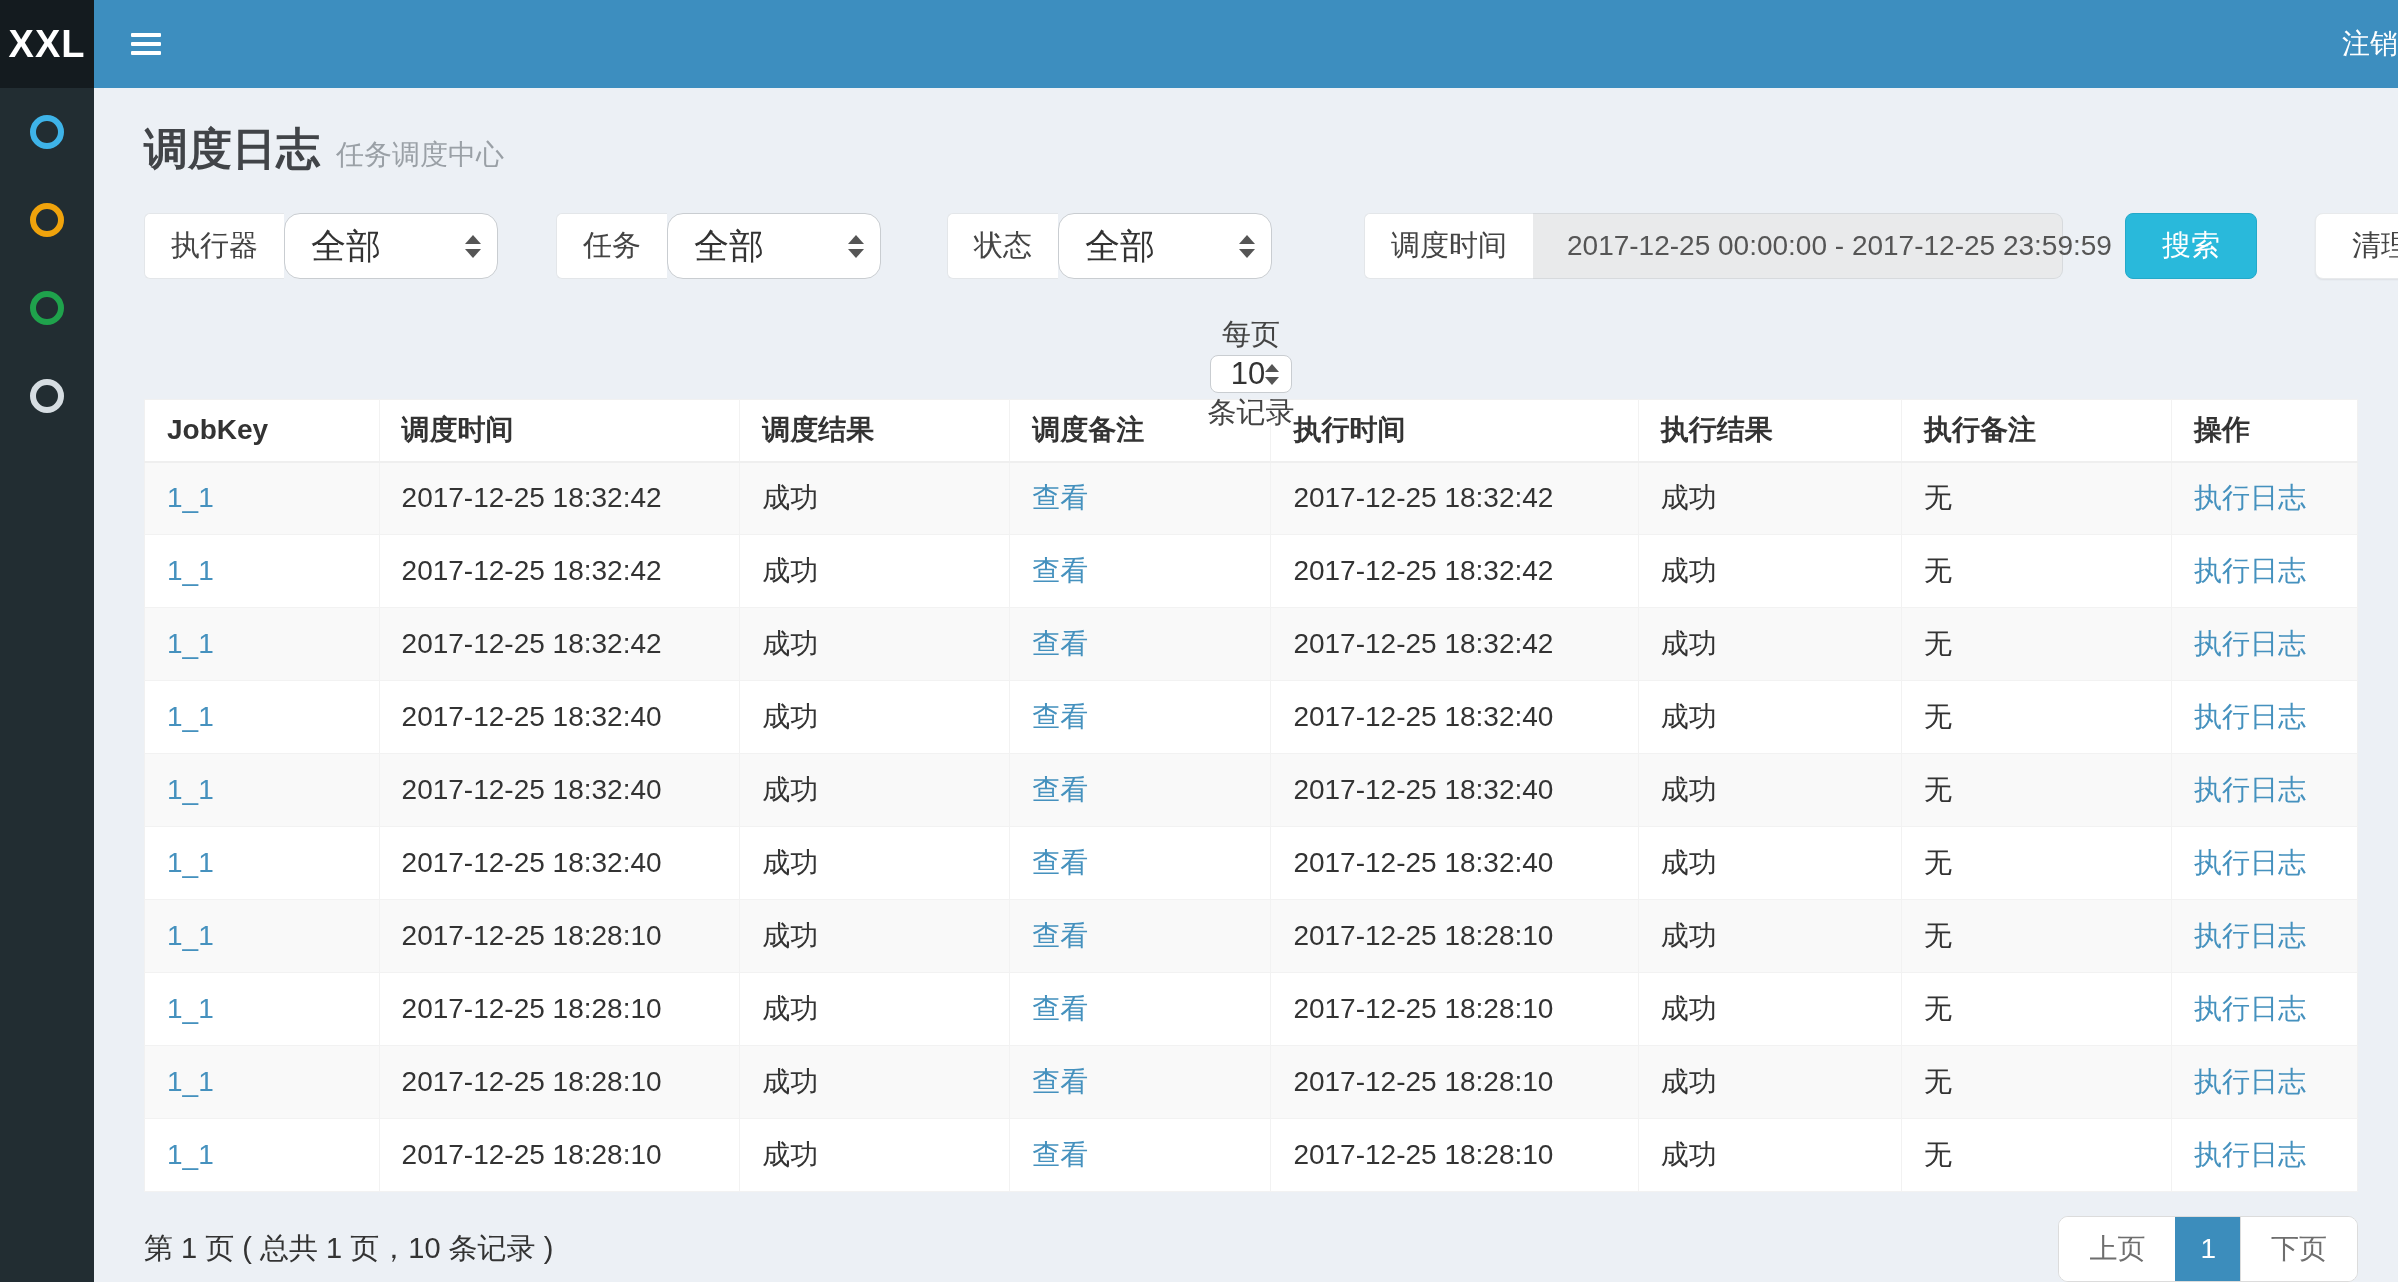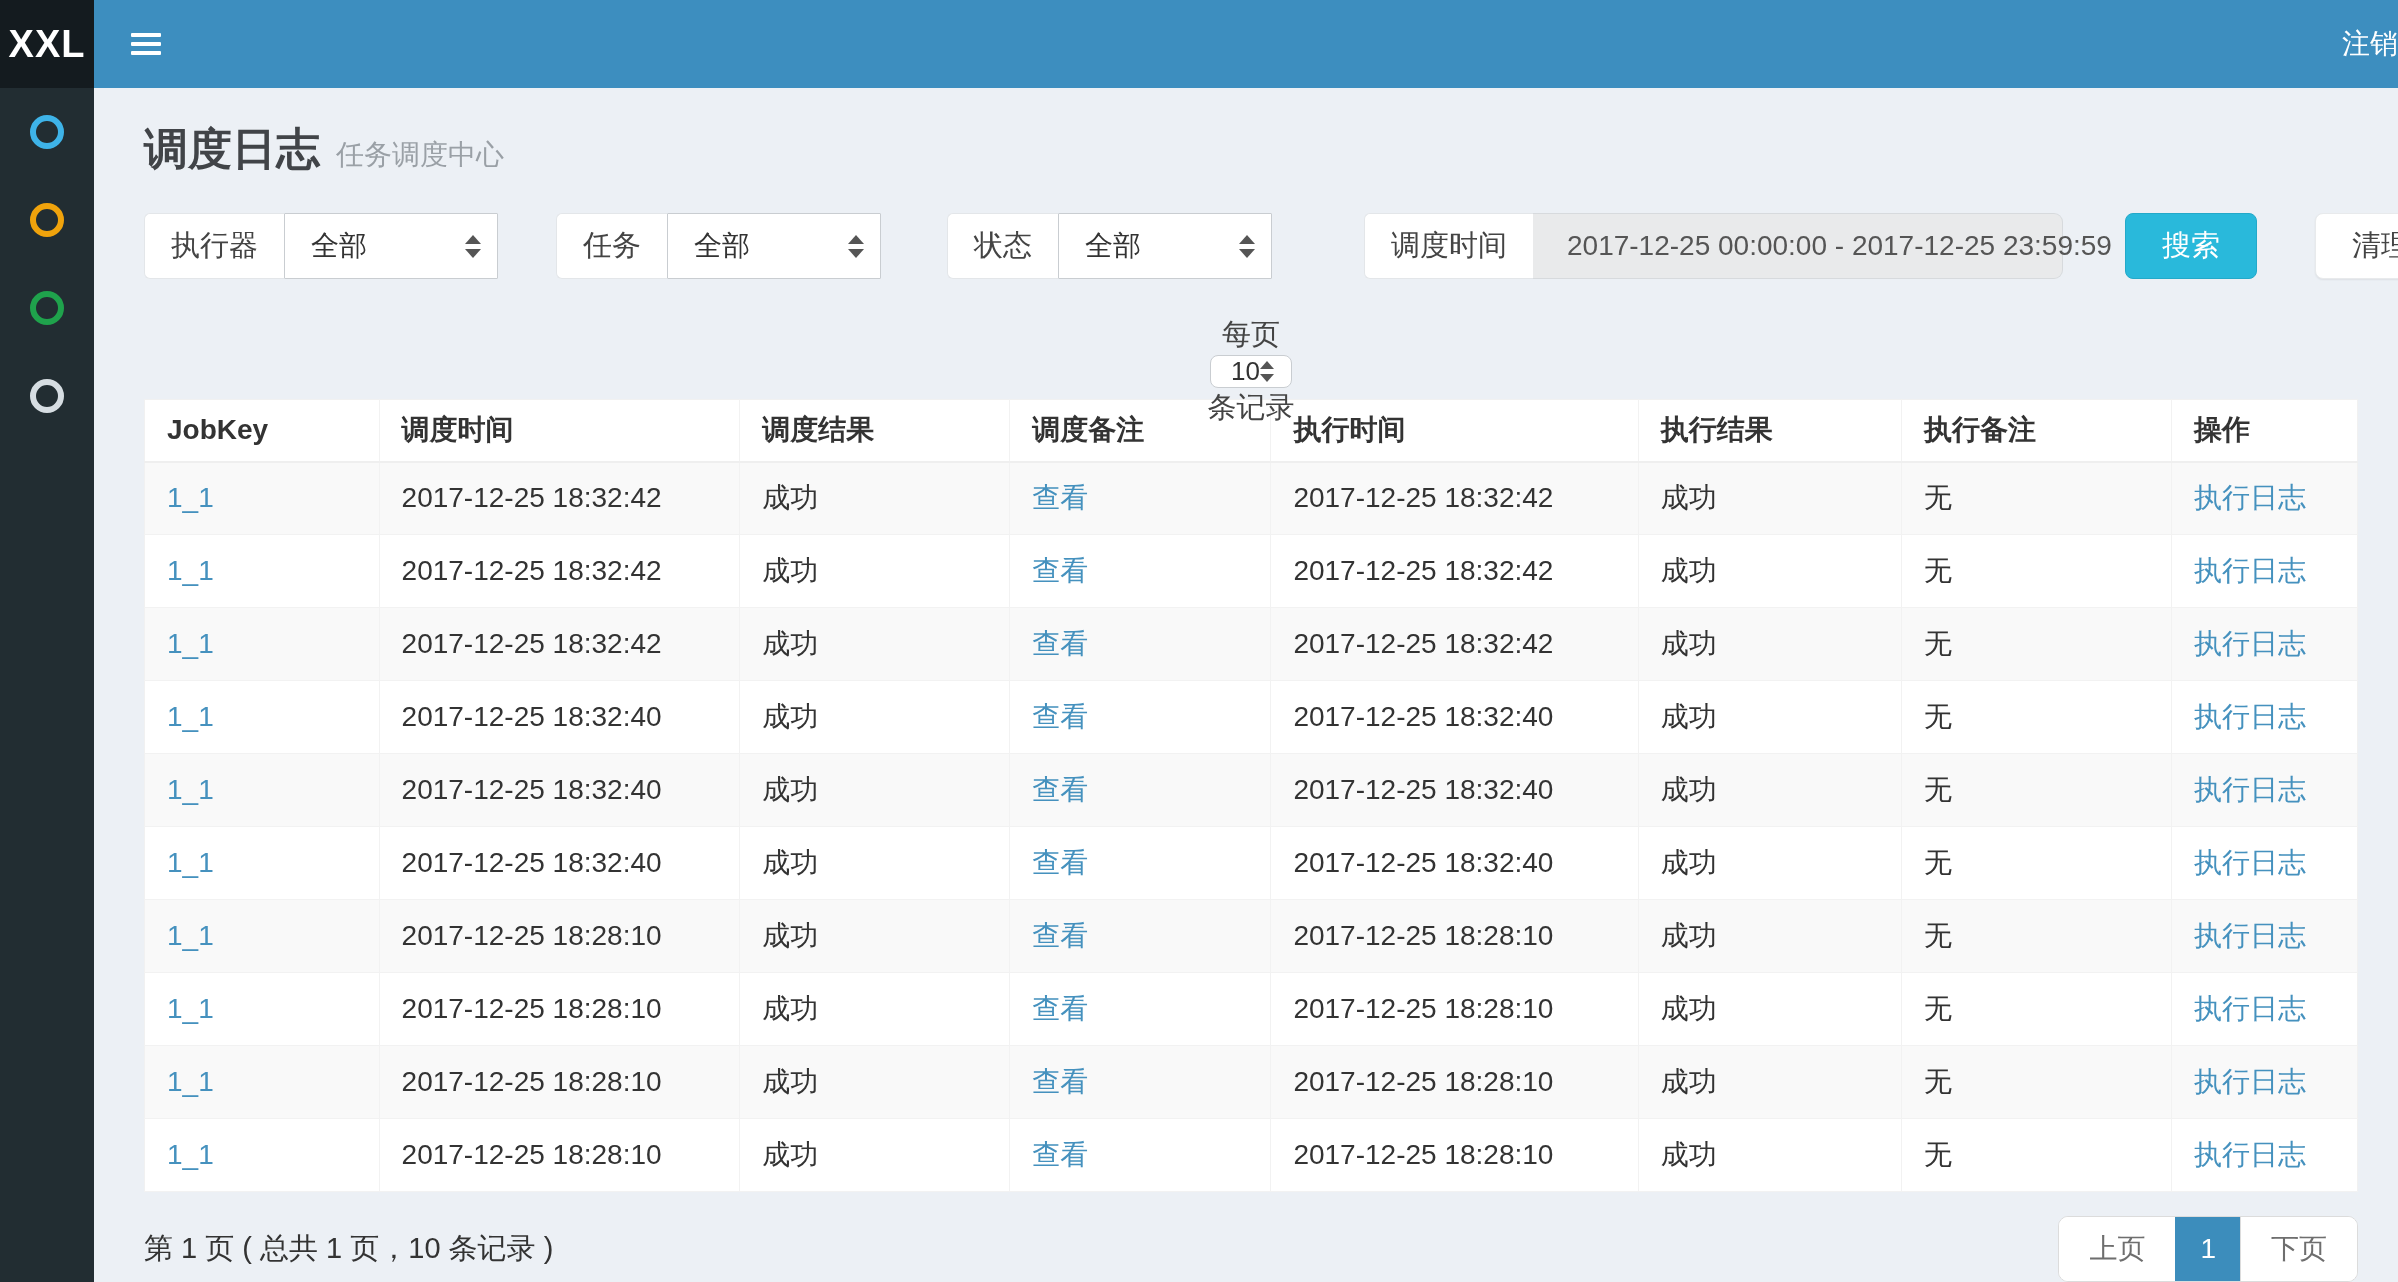--- a/index.html
+++ b/index.html
@@ -25,33 +25,33 @@
   .content { position:absolute; top:88px; left:94px; width:2304px; height:1194px; background:#ecf0f5; padding:30px 40px 0 50px; }
 
   .page-header { display:flex; align-items:baseline; margin-top:2px; }
   .page-title { font-size:44px; font-weight:bold; color:#414448; }
   .page-subtitle { font-size:28px; color:#9aa0a6; margin-left:16px; font-weight:normal; }
 
   
   .filter-row { margin-top:34px; height:66px; display:flex; align-items:center; }
   .igroup { display:flex; height:66px; }
   .addon { background:#fff; border:1px solid #e3e6e9; border-right:none; border-radius:6px 0 0 6px; display:flex; align-items:center; padding:0 26px; font-size:29px; color:#444; white-space:nowrap; }
-  .fselect { background:#fff; border:1px solid #c9cdd1; border-radius:1px; display:flex; align-items:center; justify-content:space-between; padding:0 16px 0 26px; font-size:28px; color:#333; width:214px; cursor:pointer; }
+  .fselect { background:#fff; border:1px solid #c9cdd1; border-radius:16px; display:flex; align-items:center; justify-content:space-between; padding:0 16px 0 26px; font-size:35px; color:#333; width:214px; cursor:pointer; }
   .arrows { display:flex; flex-direction:column; gap:5px; align-items:center; }
   .tri-up { width:0; height:0; border-left:8px solid transparent; border-right:8px solid transparent; border-bottom:9px solid #555; }
   .tri-down { width:0; height:0; border-left:8px solid transparent; border-right:8px solid transparent; border-top:9px solid #555; }
   .daterange { background:#e9eaeb; border:1px solid #d7dadd; border-left:none; border-radius:0 9px 9px 0; color:#555; font-size:28px; display:flex; align-items:center; padding:0 34px; width:530px; white-space:nowrap; cursor:text; }
   .btn { height:66px; border-radius:8px; font-size:29px; display:flex; align-items:center; justify-content:center; padding:0 36px; cursor:pointer; white-space:nowrap; }
   .btn-search { background:#29b9db; border:1px solid #23a9c9; color:#fff; }
   .btn-clear { background:#fff; border:1px solid #e8eaec; color:#444; box-shadow:0 1px 2px rgba(0,0,0,0.07); }
   .ml-a { margin-left:58px; } .ml-b { margin-left:66px; } .ml-c { margin-left:92px; } .ml-d { margin-left:62px; } .ml-e { margin-left:58px; }
 
   
   .page-size-row { margin-top:36px; height:56px; display:flex; align-items:center; font-size:29px; color:#444;flex-direction:column; }
-  .mini-select { width:82px; height:56px; background:#fff; border:1px solid #c9cdd1; border-radius:8px; display:flex; align-items:center; justify-content:flex-start; padding:0 12px 0 20px; font-size:26px; color:#333; margin:0 16px; cursor:pointer; }
+  .mini-select { width:82px; height:56px; background:#fff; border:1px solid #c9cdd1; border-radius:8px; display:flex; align-items:center; justify-content:center; padding:0 12px 0 20px; font-size:31px; color:#333; margin:0 16px; cursor:pointer; }
   .mini-select .tri-up { border-left-width:7px; border-right-width:7px; border-bottom-width:8px; }
   .mini-select .tri-down { border-left-width:7px; border-right-width:7px; border-top-width:8px; }
 
   
   table.log { margin-top:28px; width:100%; border-collapse:collapse; background:#fff; border:1px solid #f1f1f1; table-layout:fixed; }
   table.log th { text-align:left; font-size:28px; font-weight:bold; color:#333; height:62px; padding-left:22px; background:#fff; border-bottom:2px solid #efefef; border-right:1px solid #f2f2f2; }
   table.log th:last-child, table.log td:last-child { border-right:none; }
   table.log td { font-size:28px; color:#333; height:73px; padding-left:22px; border-bottom:1px solid #f2f2f2; border-right:1px solid #f2f2f2; }
   table.log tbody tr:nth-child(odd) { background:#f9f9f9; }
   table.log tbody tr:nth-child(even) { background:#fff; }

